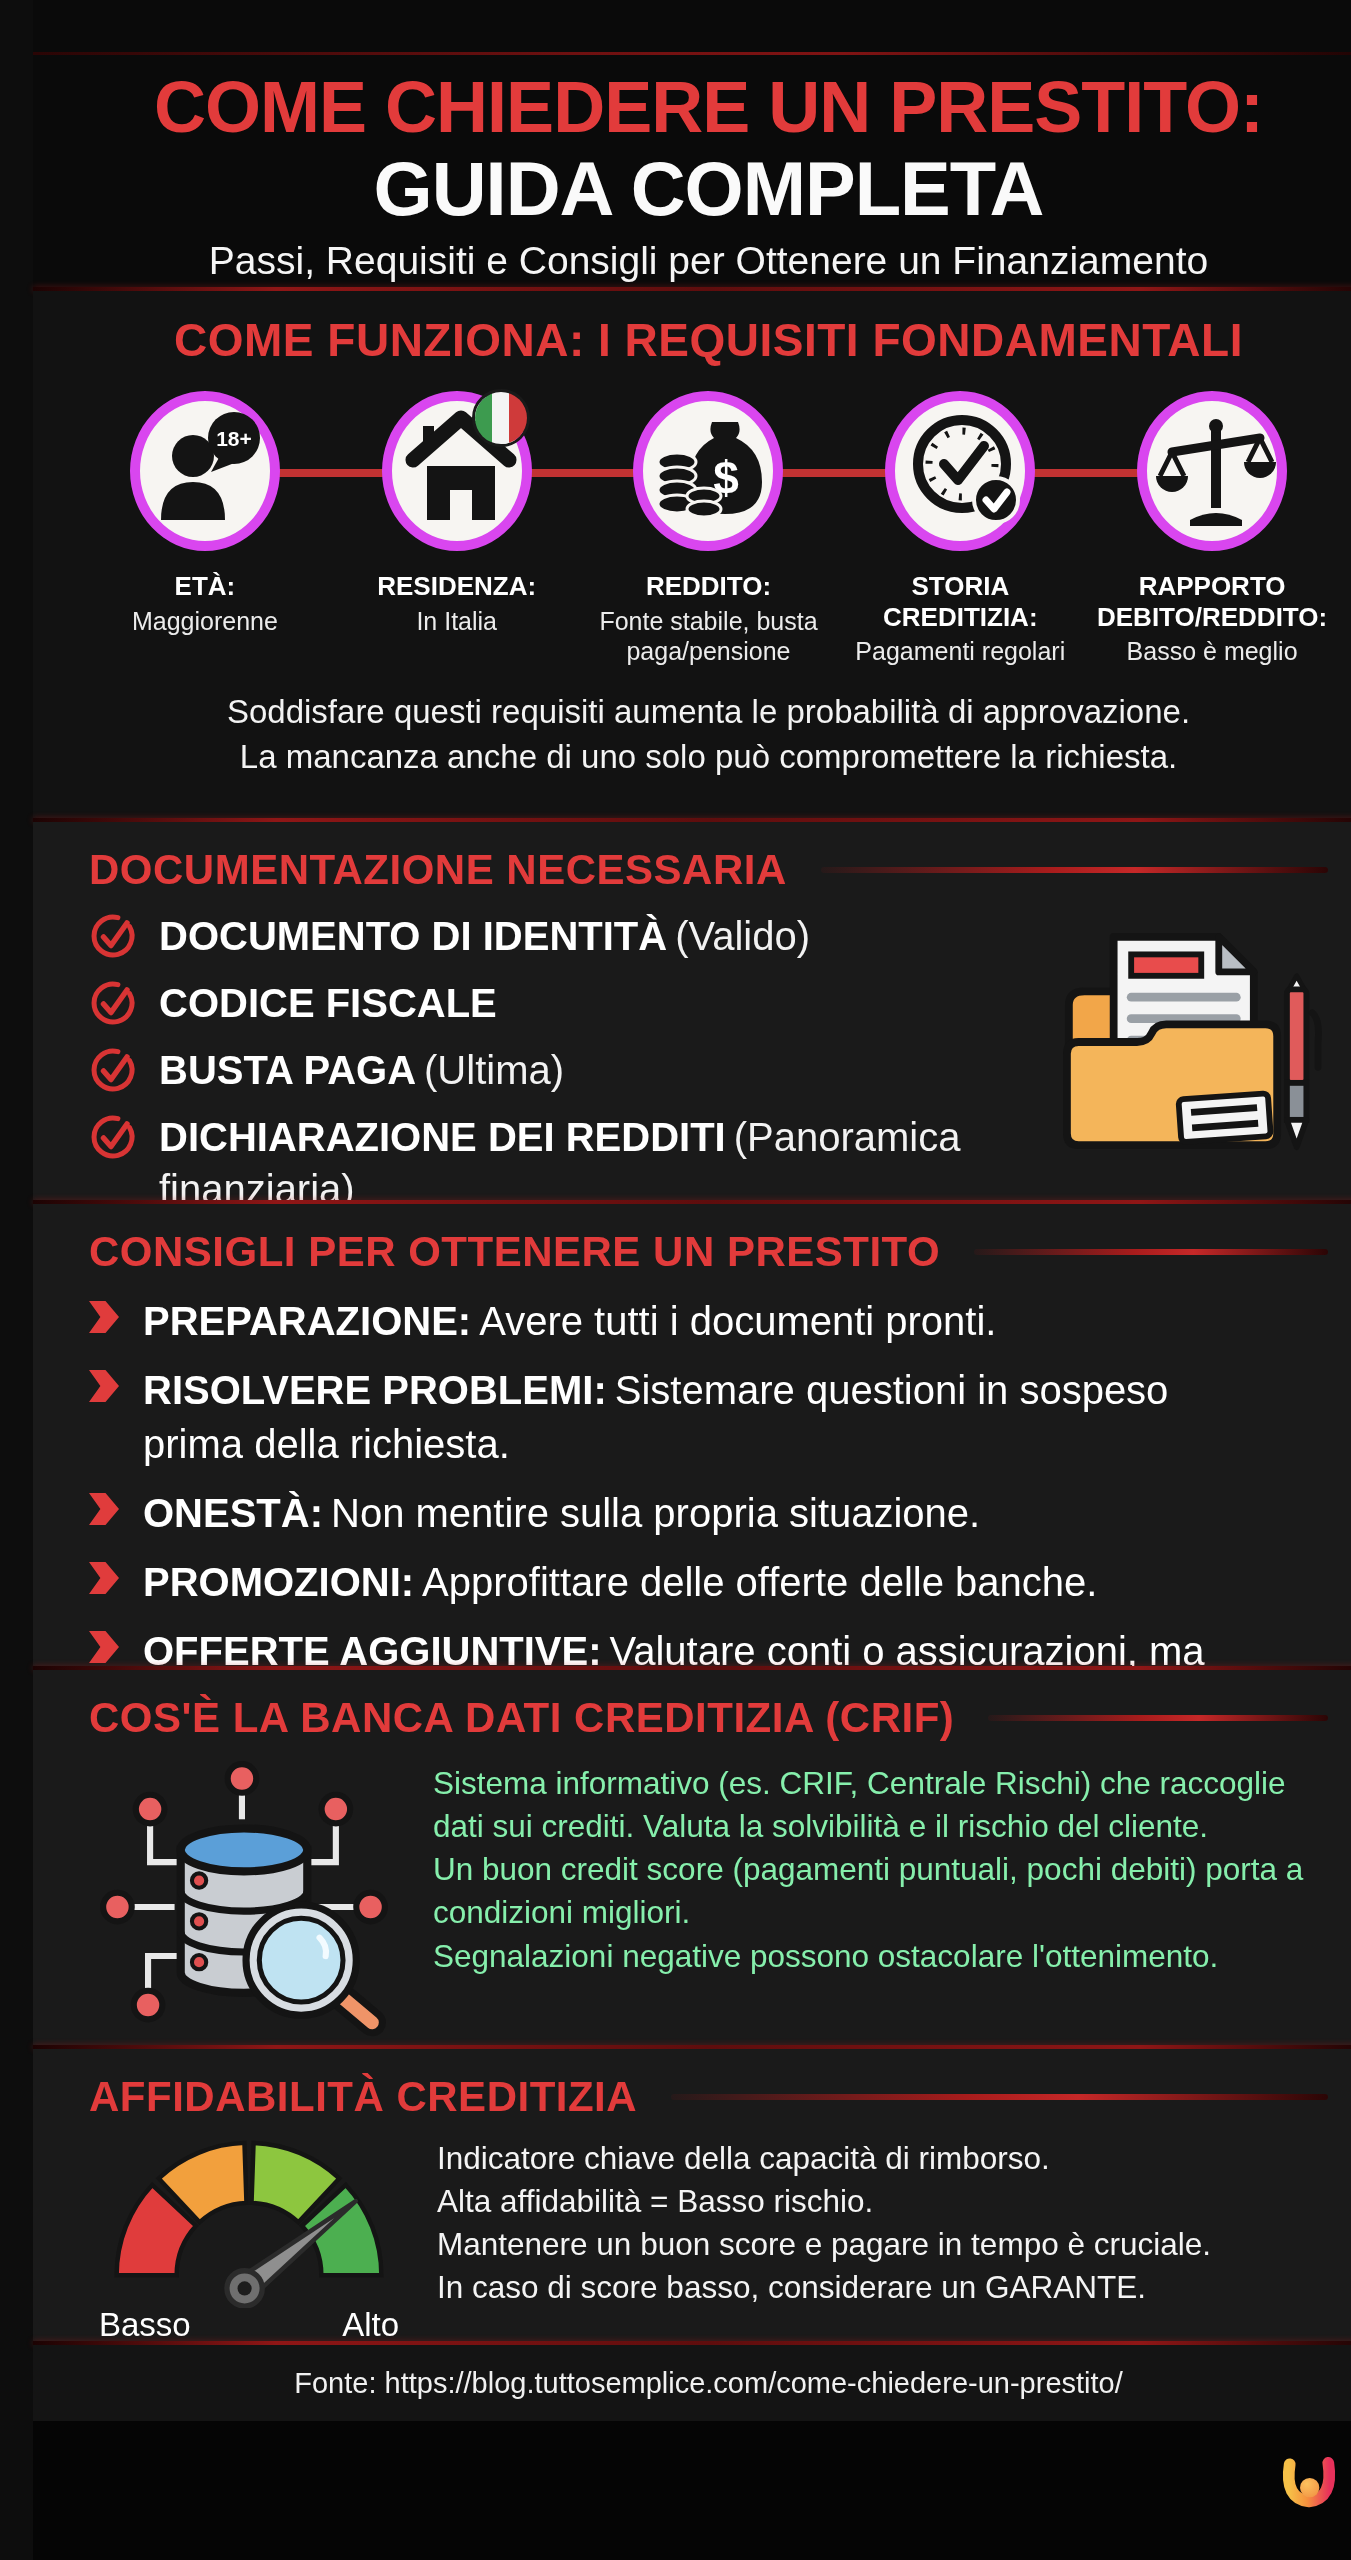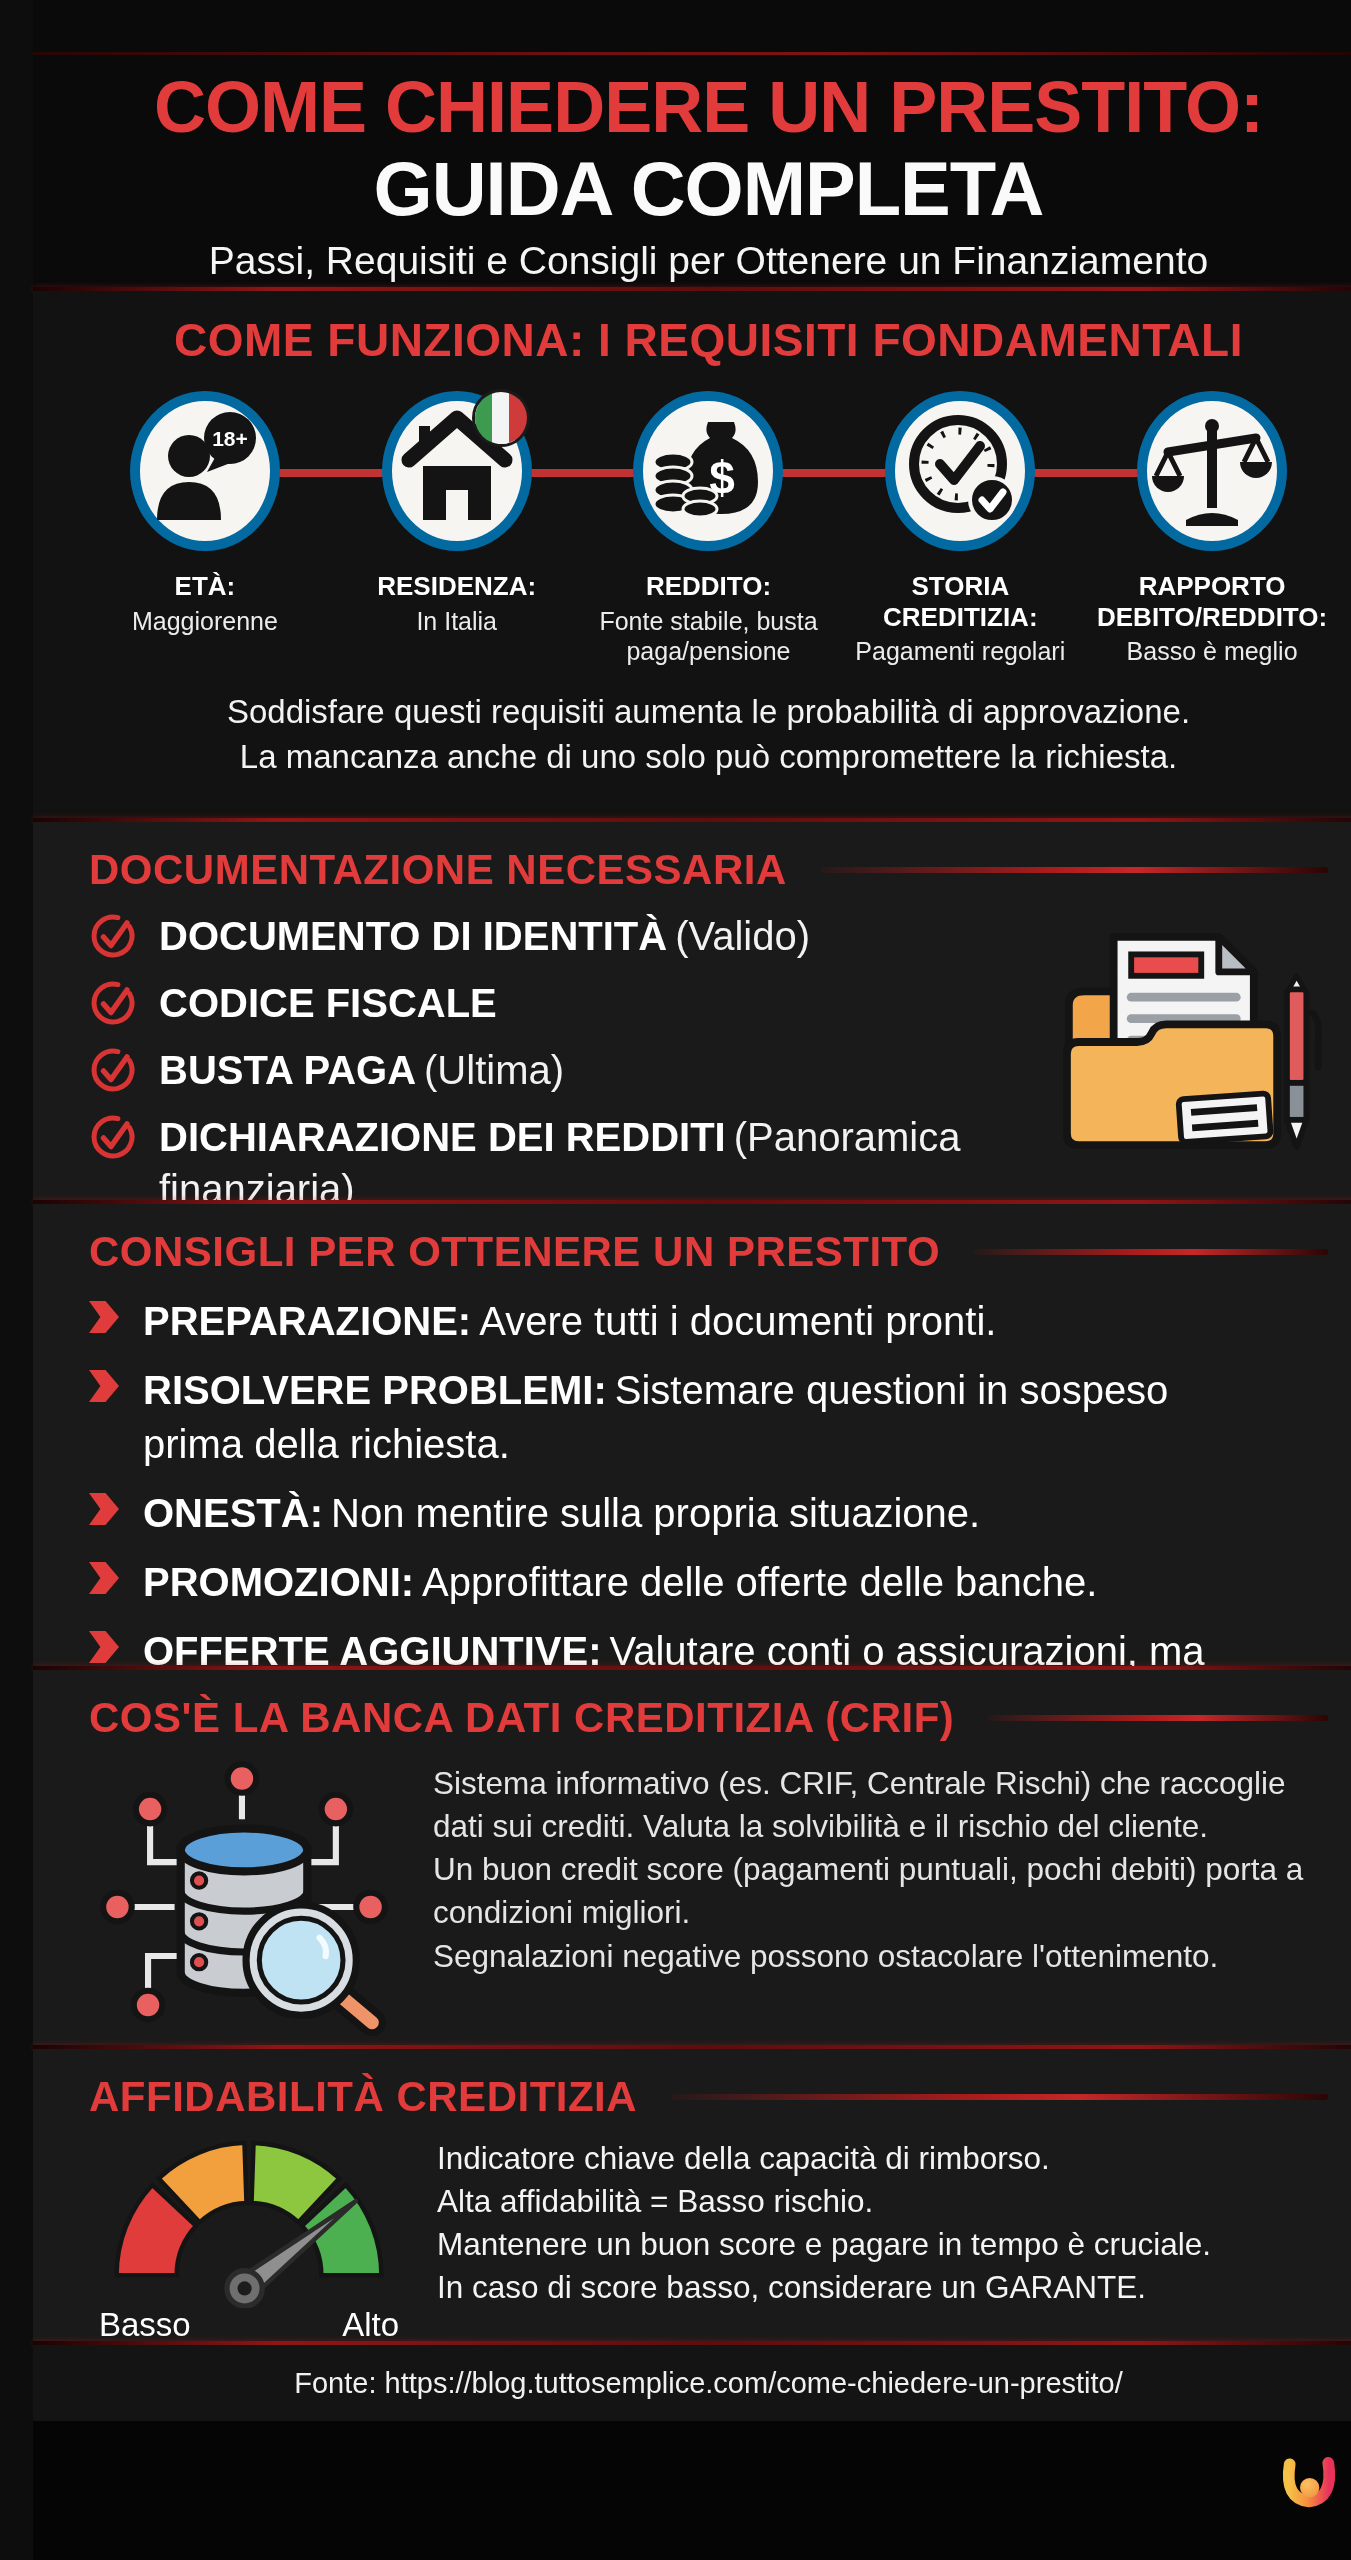--- a/index.html
+++ b/index.html
@@ -19,22 +19,22 @@
   .title-red{margin:14px 0 0;font-size:72px;font-weight:700;letter-spacing:-1px;color:#e23b3b;line-height:1.08;}
   .title-white{margin:2px 0 0;font-size:76px;font-weight:700;letter-spacing:-1px;color:#fafafa;line-height:1.05;}
   .subtitle{margin:10px 0 0;font-size:39px;font-weight:400;color:#f5f5f5;}
   
   .requirements{height:527px;background:#121212;text-align:center;overflow:hidden;}
   .req-heading{margin:22px 0 0;font-size:46px;font-weight:700;color:#e23b3b;letter-spacing:.5px;}
   .req-row{position:relative;margin:24px 46px 0;display:flex;justify-content:space-between;}
   .req-row::before{content:"";position:absolute;left:90px;right:90px;top:78px;height:8px;background:#c13232;}
   .req-item{width:253px;display:flex;flex-direction:column;align-items:center;position:relative;}
   .req-circle{position:relative;width:150px;height:160px;border-radius:50%;
-    background:#f7f5f2;border:10px solid #0369a1;box-sizing:border-box;z-index:1;
-    display:flex;align-items:center;justify-content:center;}
+    background:#f7f5f2;border:10px solid #d946ef;box-sizing:border-box;z-index:1;
+    display:flex;align-items:center;justify-content:flex-end;}
   .flag-badge{position:absolute;top:-12px;right:-8px;width:52px;height:52px;border-radius:50%;
     overflow:hidden;border:3px solid #1a1a1a;display:flex;z-index:2;}
   .flag-badge div{flex:1;}
   .fl-green{background:#3d9b4f;} .fl-white{background:#f4f4f4;} .fl-red{background:#cf3a3a;}
   .req-title{margin-top:20px;font-size:26px;font-weight:700;color:#fff;line-height:1.18;}
   .req-desc{margin-top:4px;font-size:25px;font-weight:400;color:#ececec;line-height:1.22;}
   .req-note{margin-top:22px;font-size:33px;line-height:1.38;color:#f3f3f3;}
   
   .panel{background:#1a1a1a;overflow:hidden;padding:0 56px;box-sizing:border-box;}
   .panel-head{display:flex;align-items:center;margin-top:24px;}
@@ -57,21 +57,21 @@
   .tip-list li{display:flex;align-items:flex-start;margin-bottom:15px;}
   .arrow{flex:0 0 auto;width:30px;height:32px;margin:7px 24px 0 0;background:#e03c3c;
     clip-path:polygon(0% 0%,55% 0%,100% 50%,55% 100%,0% 100%,38% 50%);}
   .tip-text{font-size:40px;line-height:1.35;color:#fff;}
   .tip-text b{font-weight:700;}
   .tip-text .norm{font-weight:400;margin-left:8px;}
   
   .crif{height:375px;}
   .crif-body{display:flex;margin-top:6px;}
   .db-wrap{flex:0 0 318px;margin-top:8px;}
-  .crif-text{flex:1;min-width:0;margin:14px 0 0 26px;font-size:31.5px;line-height:1.37;color:#e5e5e5;}
+  .crif-text{flex:1;min-width:0;margin:14px 0 0 26px;font-size:31.5px;line-height:1.37;color:#86efac;}
   
   .reliability{height:292px;}
   .rel-body{display:flex;margin-top:4px;}
   .gauge-wrap{flex:0 0 320px;display:flex;flex-direction:column;align-items:center;}
   .gauge-labels{width:300px;display:flex;justify-content:space-between;margin-top:-2px;
     font-size:33px;color:#fff;}
   .rel-text{flex:1;min-width:0;margin:12px 0 0 28px;font-size:31.5px;line-height:1.37;color:#f4f4f4;}
   
   .footer-strip{height:76px;background:#141414;display:flex;align-items:center;justify-content:center;}
   .source{font-size:29px;color:#f0f0f0;}

